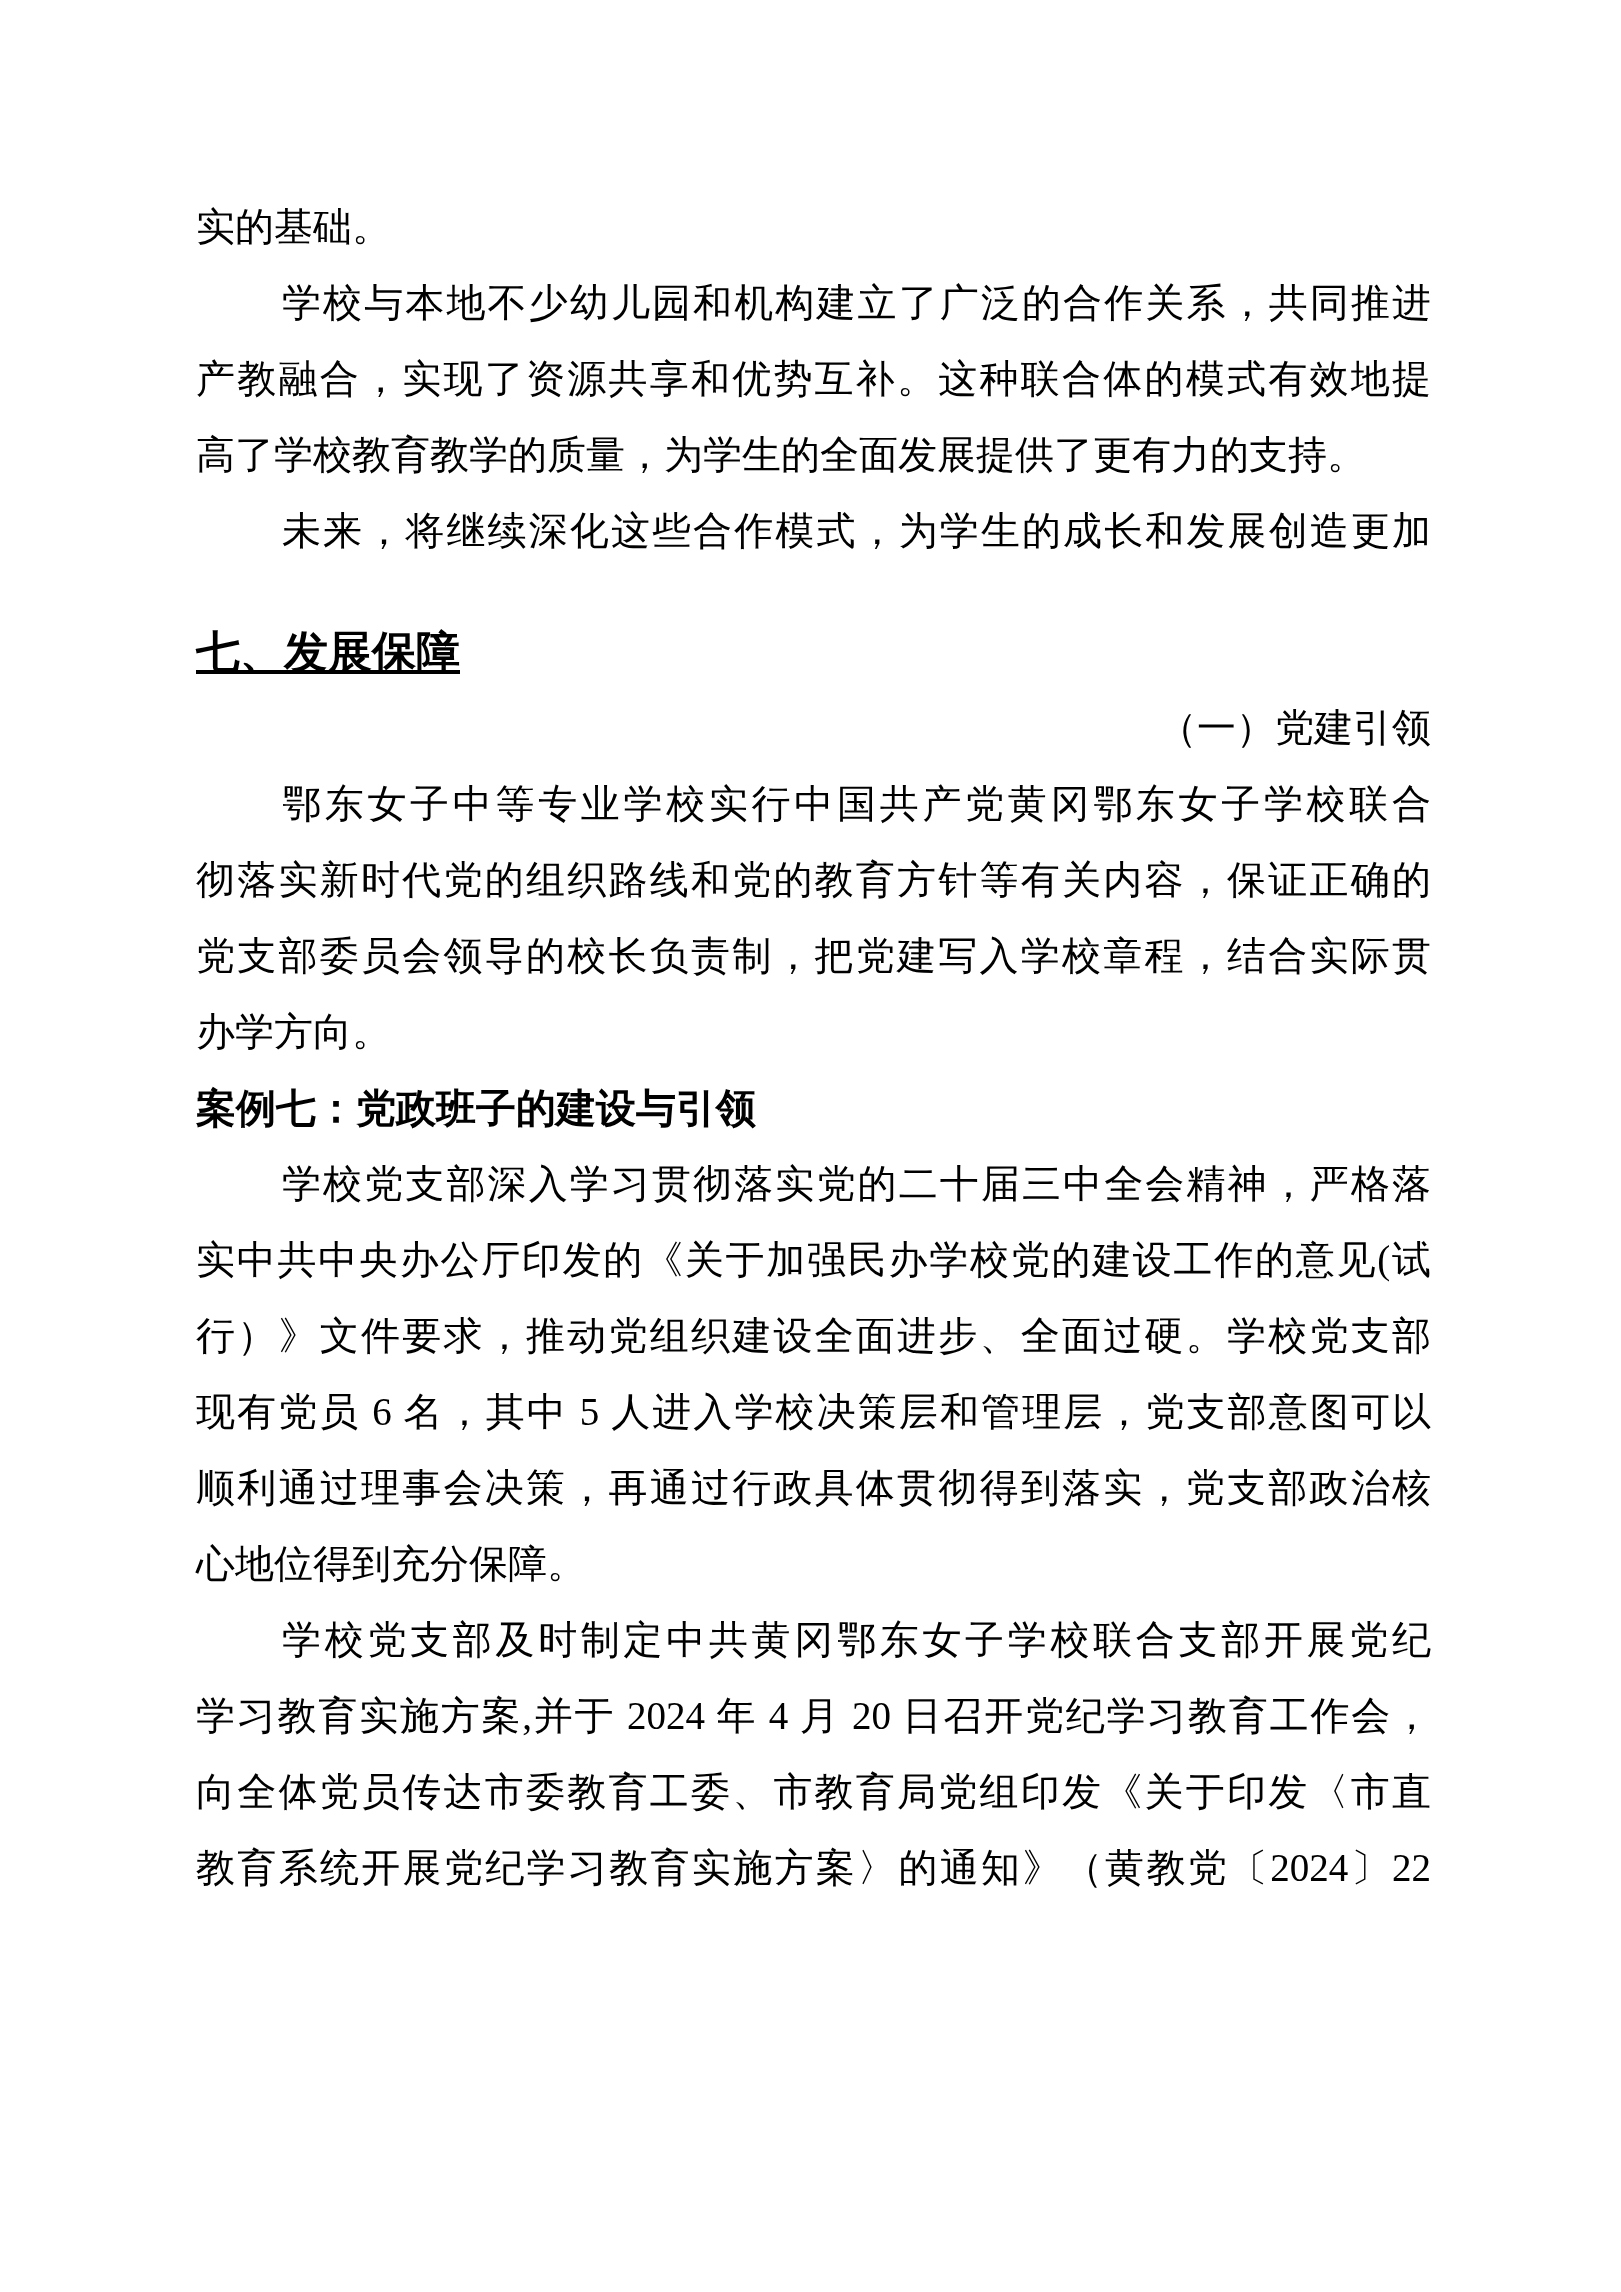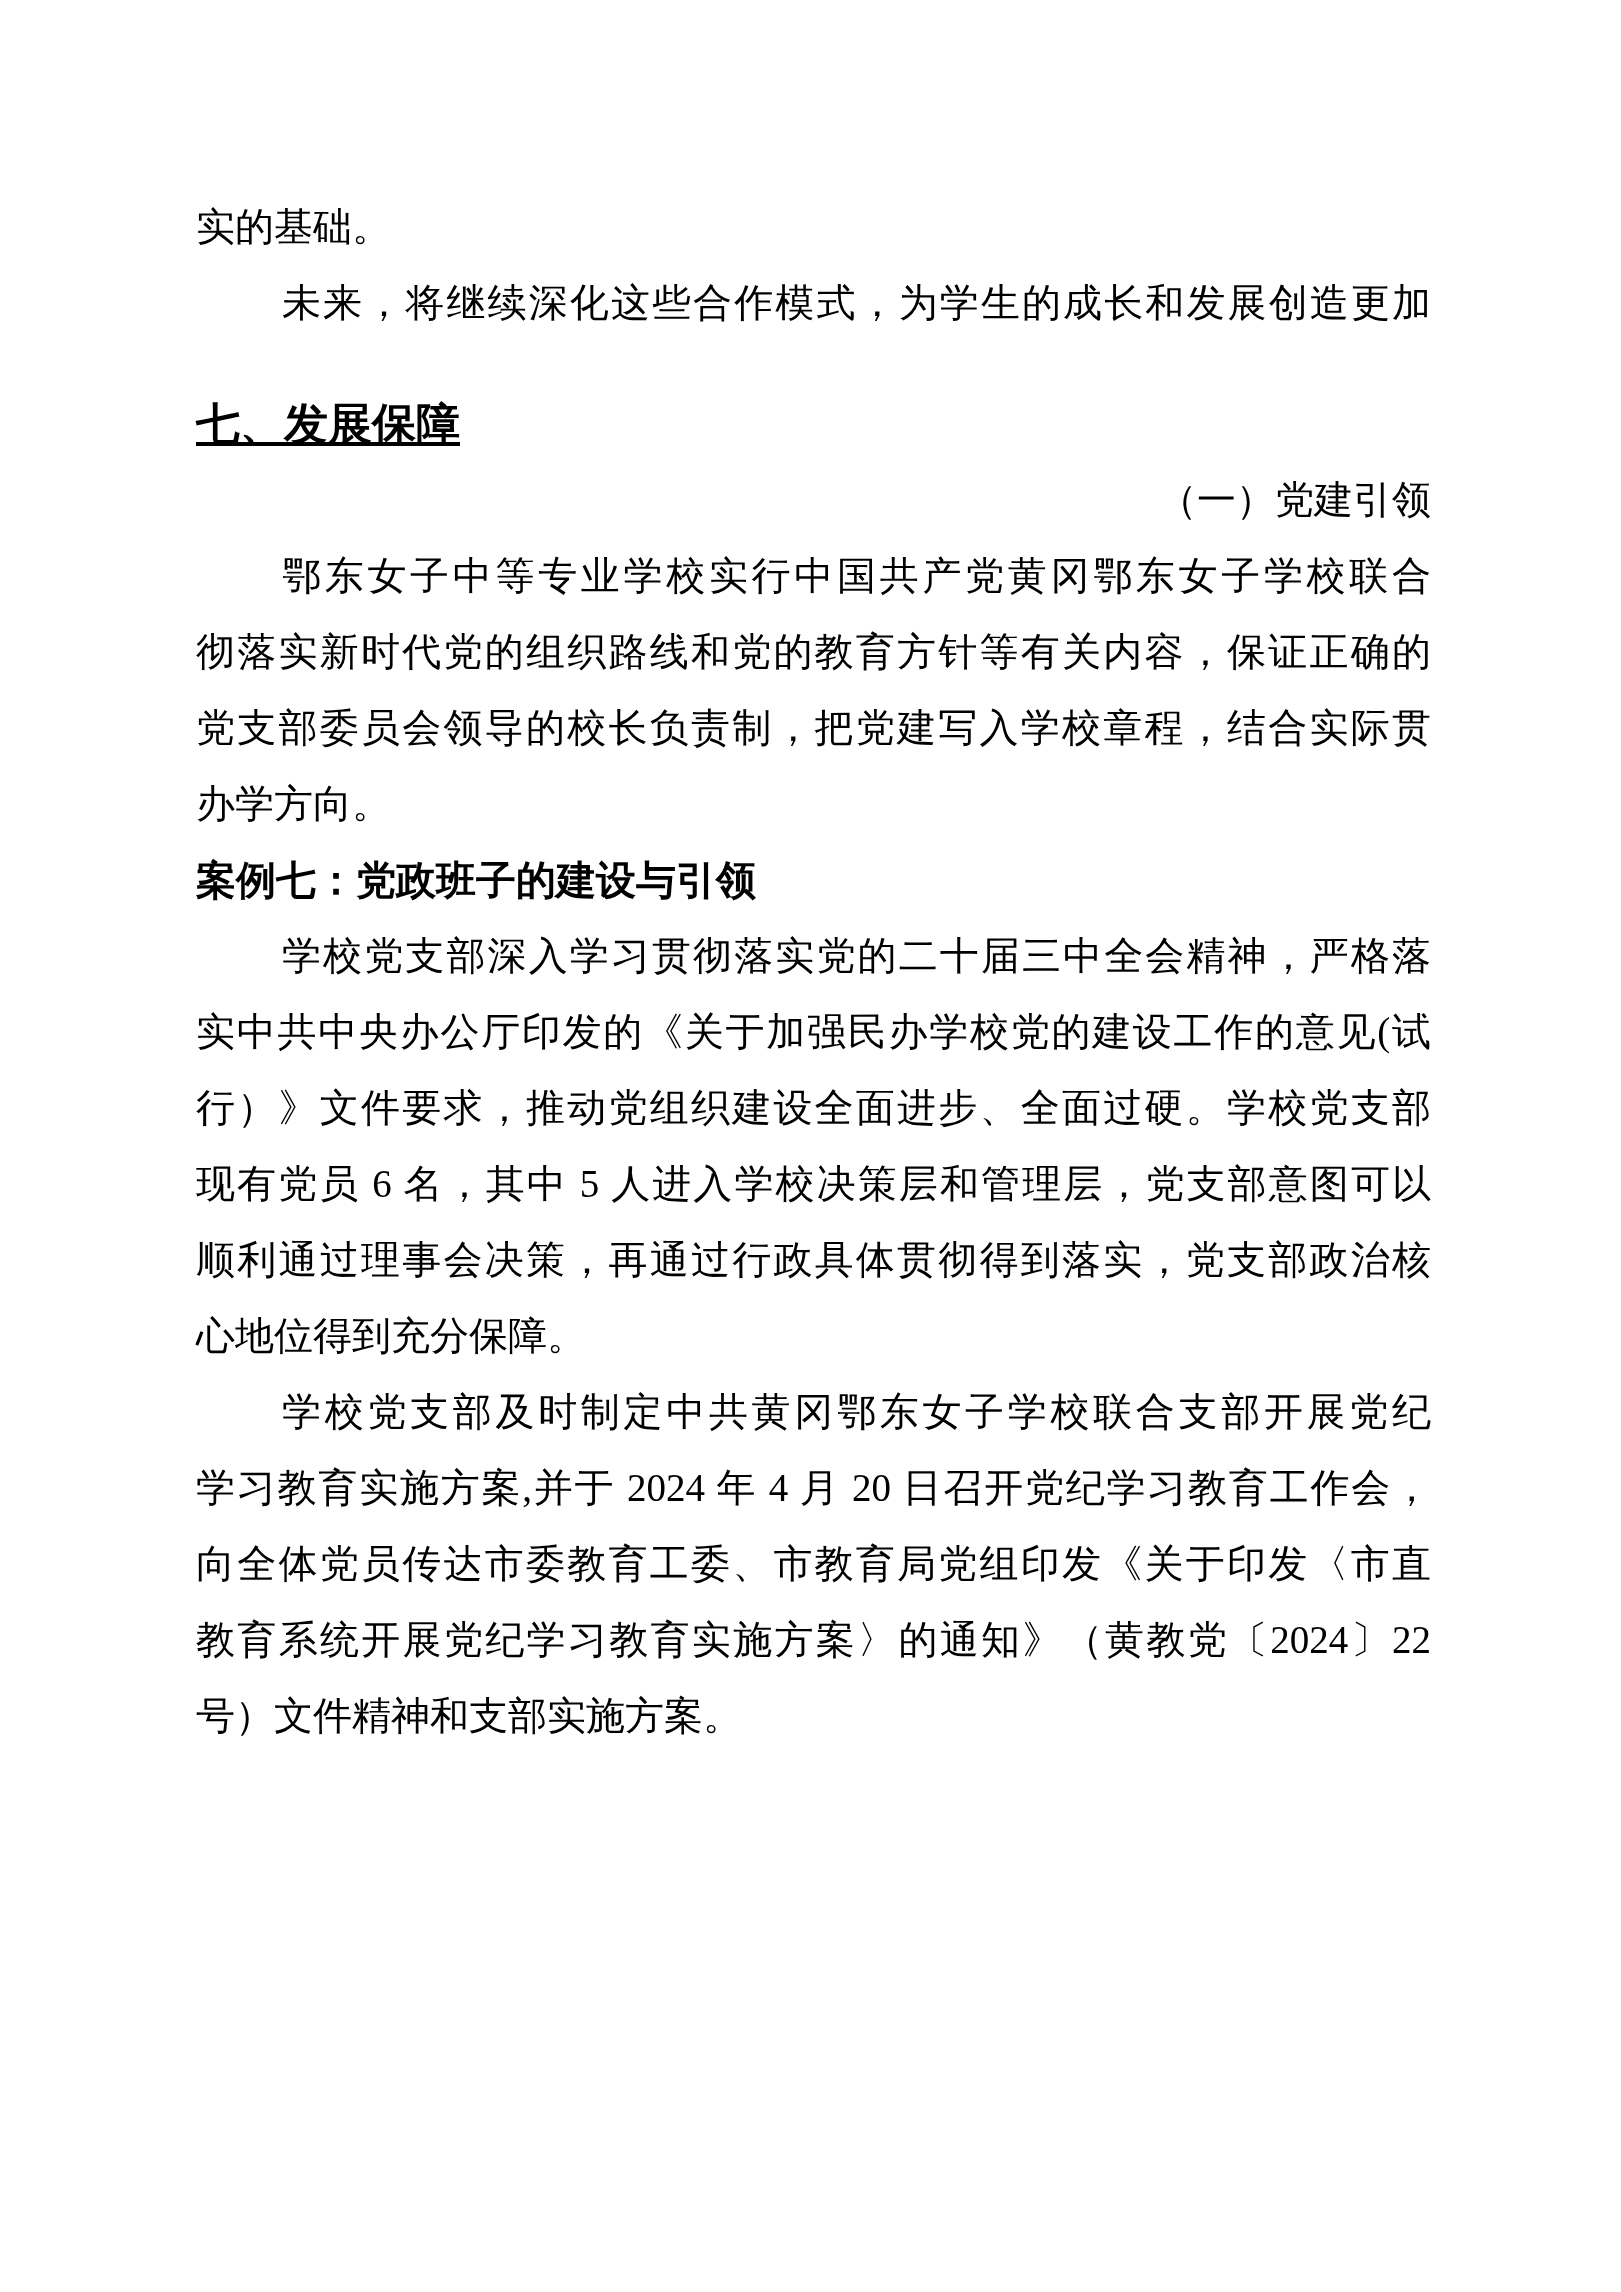--- a/index.html
+++ b/index.html
@@ -59,20 +59,25 @@
 </style>
 </head>
 <body>
 
 <div class="page">
   <div class="content">
       <div class="block paragraph">
         <div class="line">实的基础。</div>
       </div>
       <div class="block paragraph">
+        <div class="line fill indent">学校与本地不少幼儿园和机构建立了广泛的合作关系，共同推进</div>
+        <div class="line fill">产教融合，实现了资源共享和优势互补。这种联合体的模式有效地提</div>
+        <div class="line">高了学校教育教学的质量，为学生的全面发展提供了更有力的支持。</div>
+      </div>
+      <div class="block paragraph">
         <div class="line fill indent">未来，将继续深化这些合作模式，为学生的成长和发展创造更加</div>
       </div>
       <div class="block heading1">
         <div class="line">七、发展保障</div>
       </div>
       <div class="block paragraph">
         <div class="line indent">（一）党建引领</div>
       </div>
       <div class="block paragraph">
         <div class="line fill indent">鄂东女子中等专业学校实行中国共产党黄冈鄂东女子学校联合</div>

